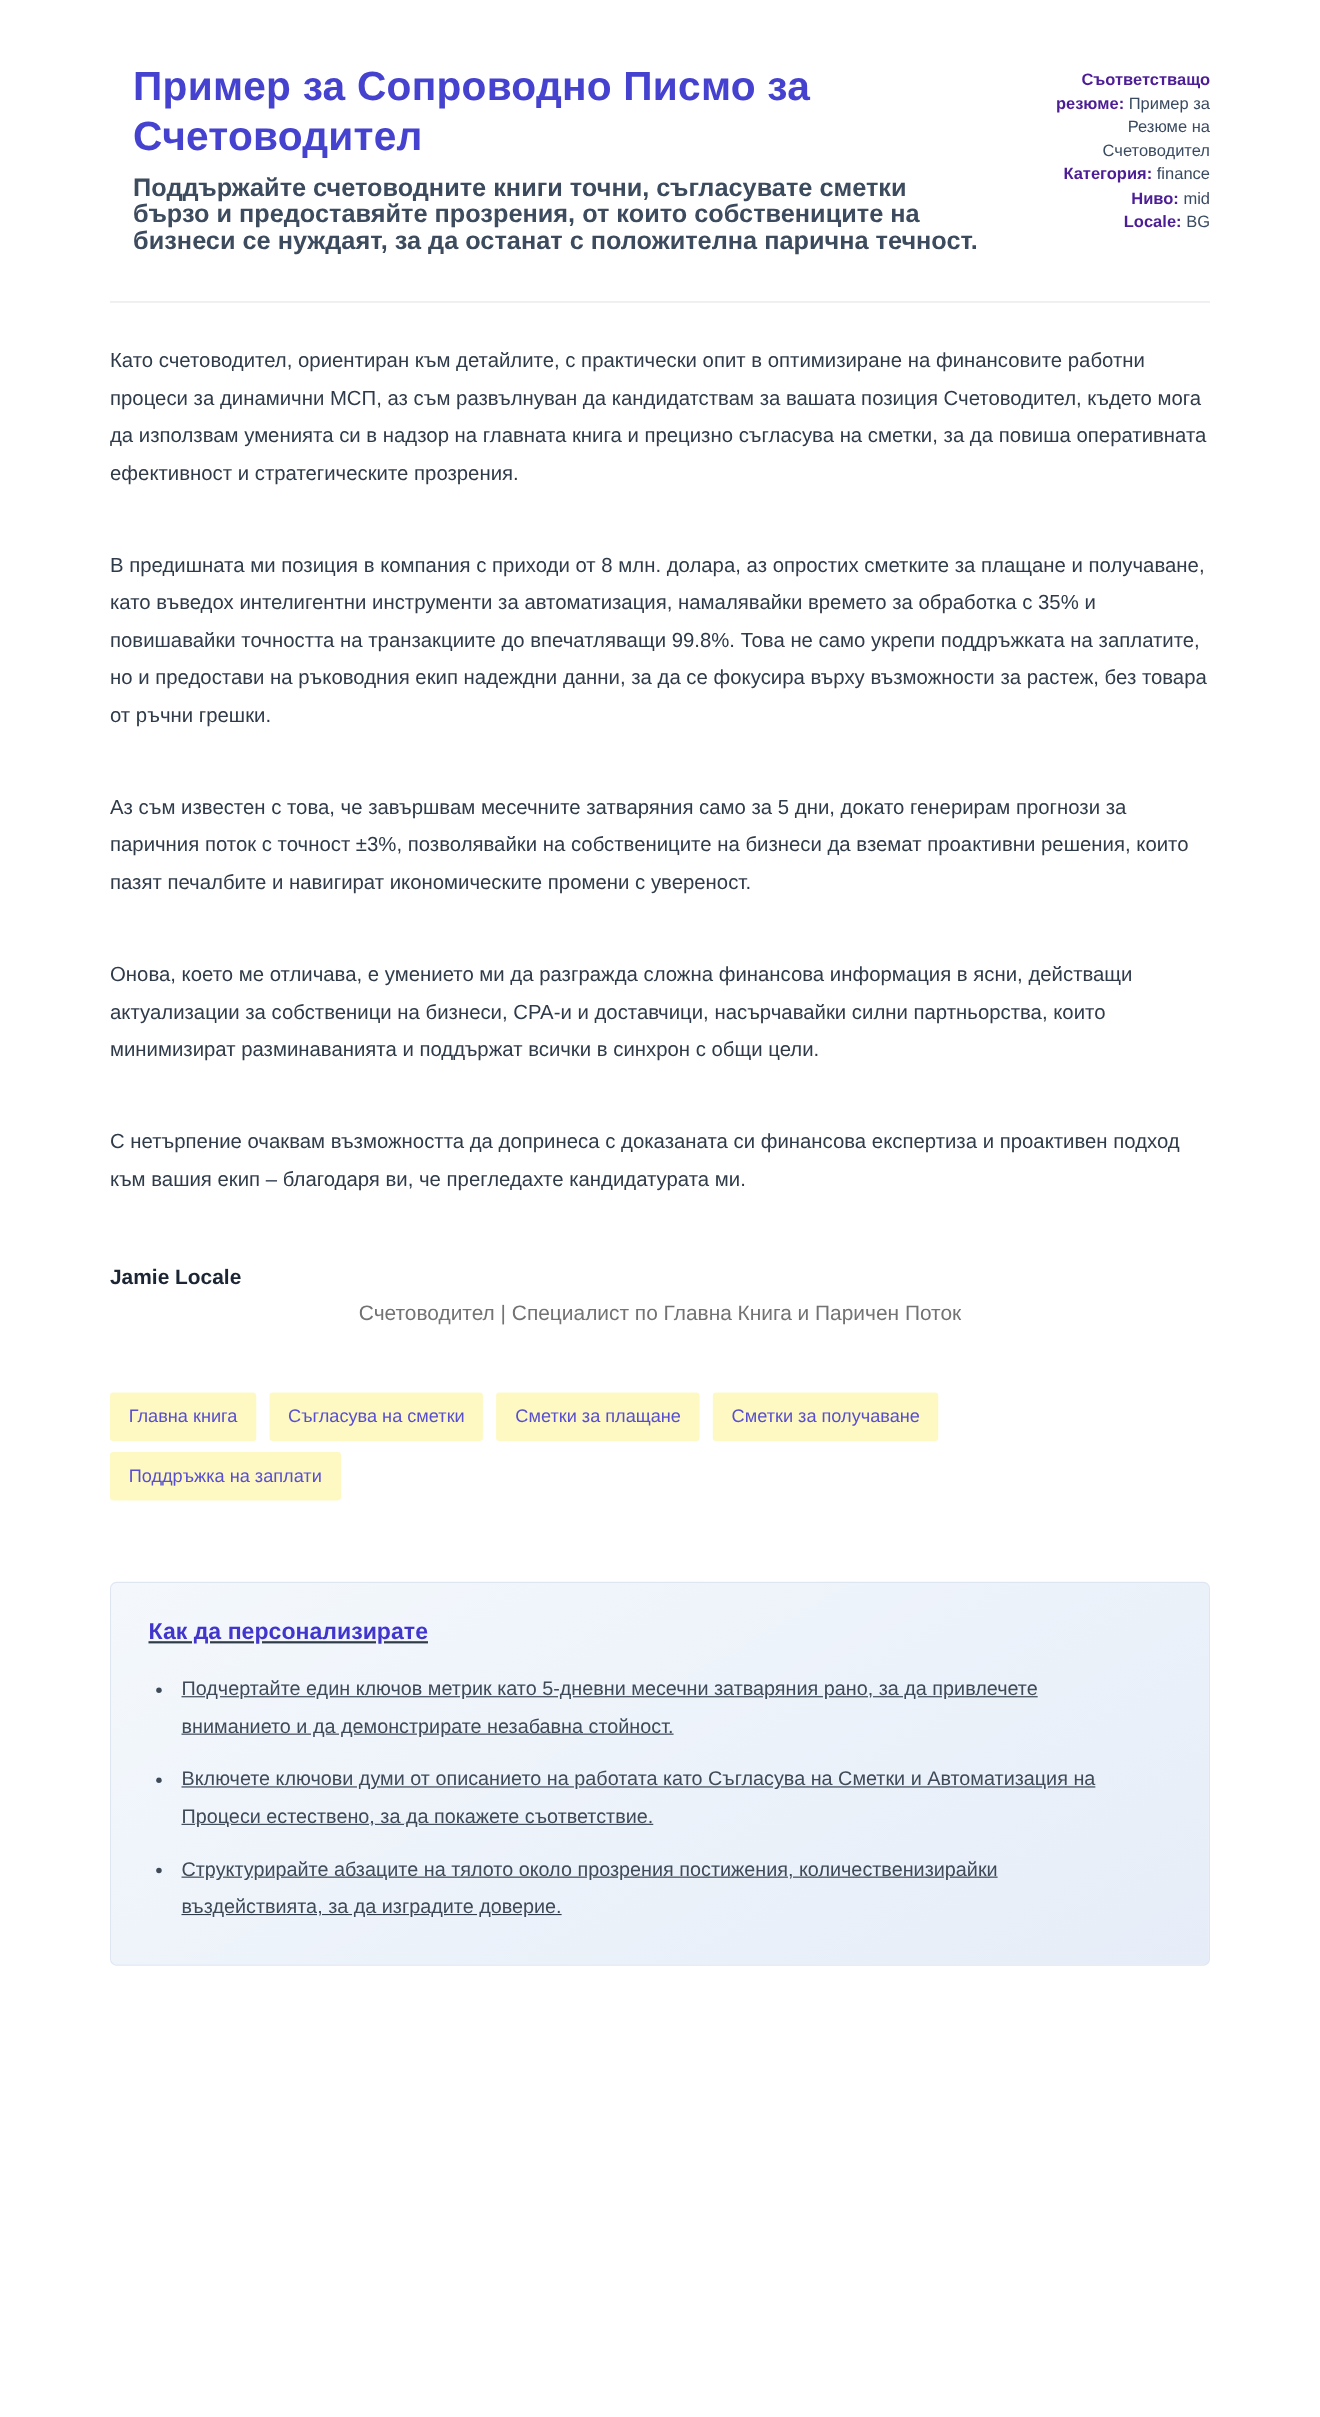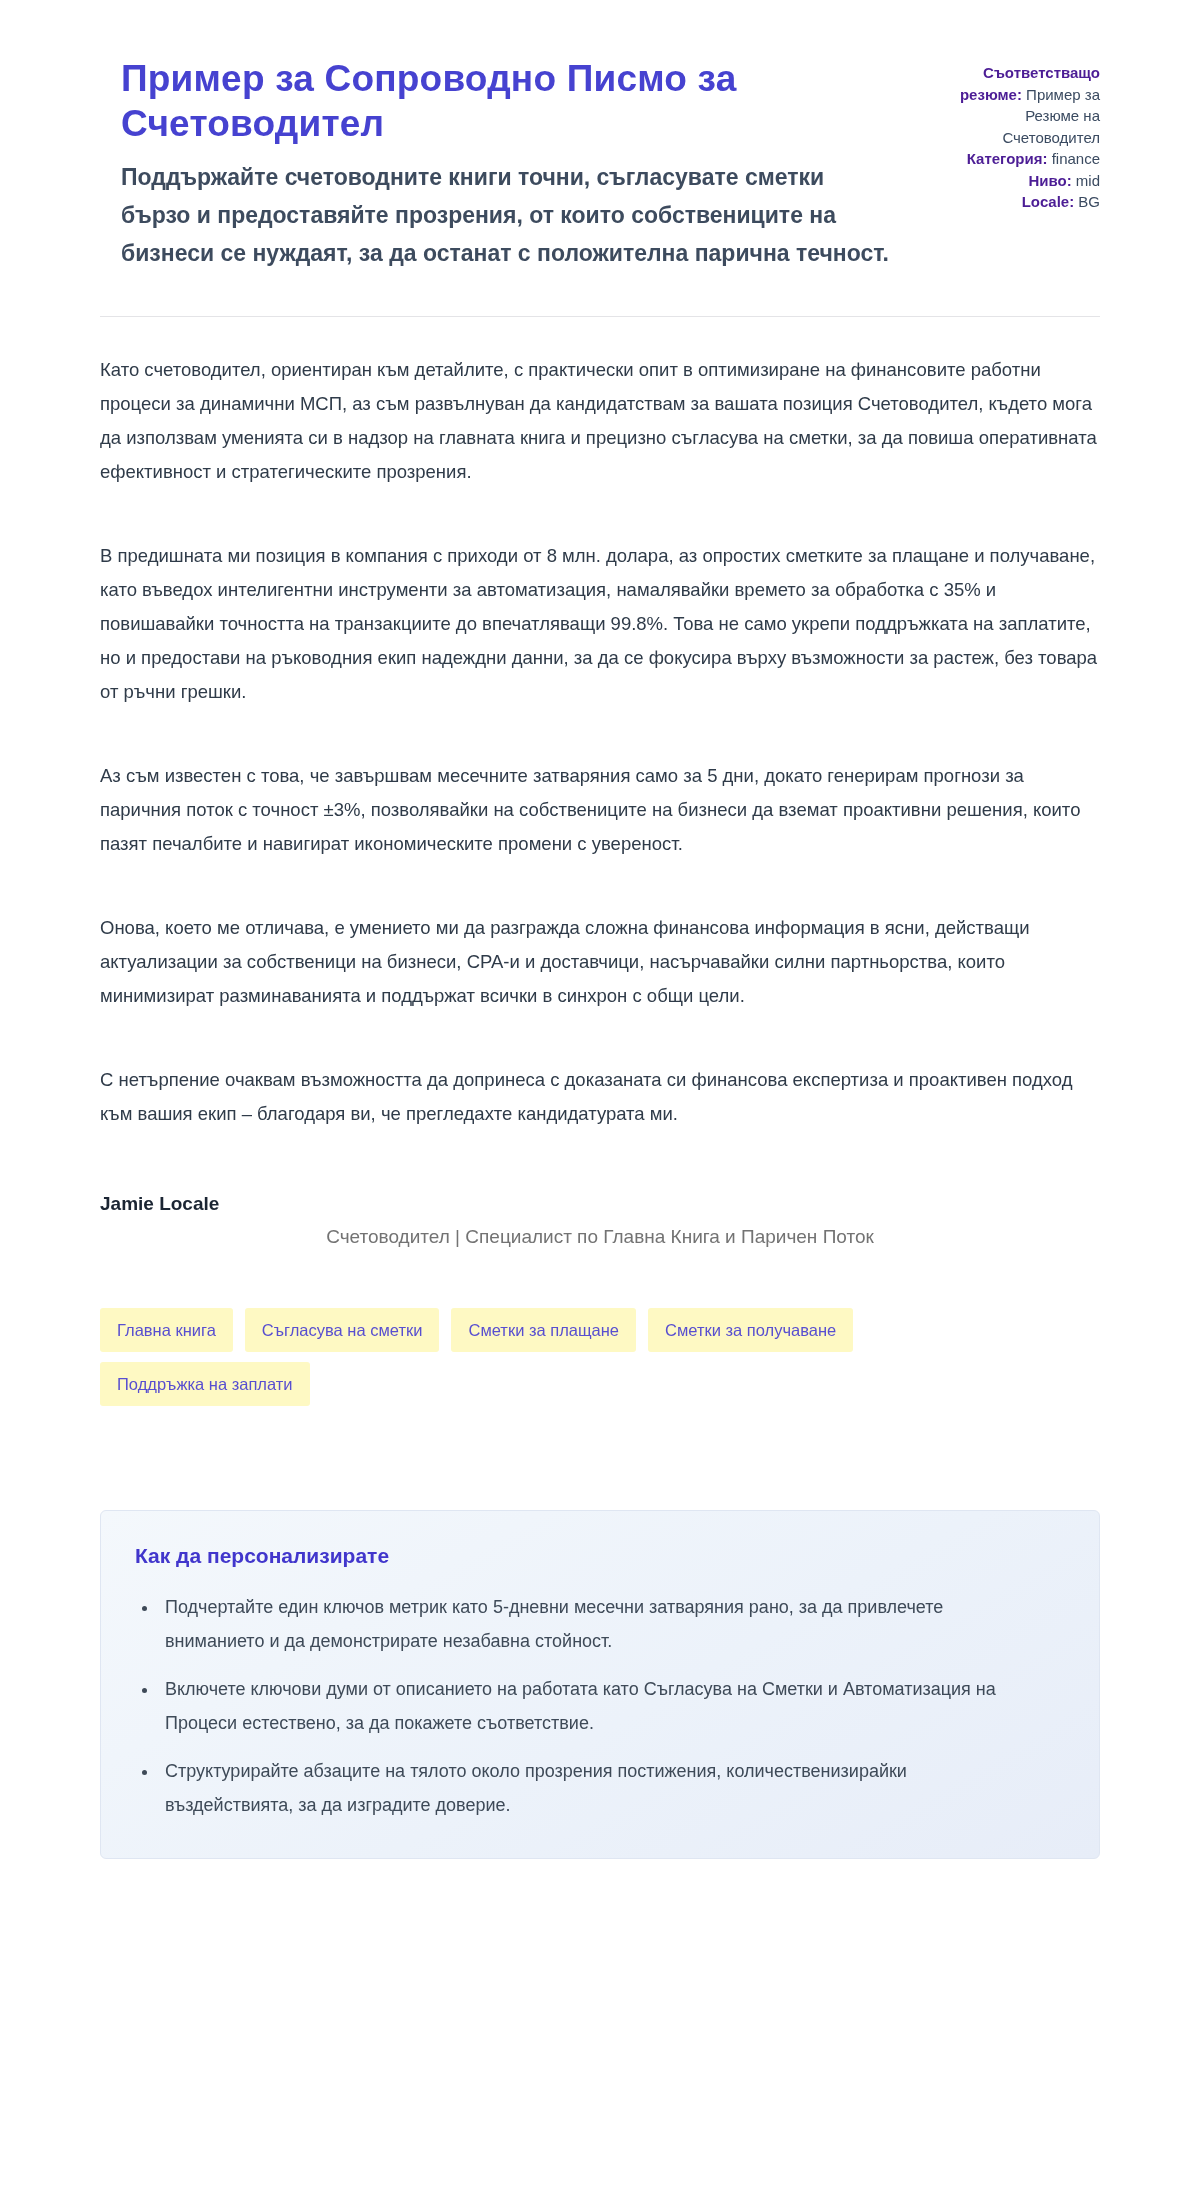--- a/index.html
+++ b/index.html
@@ -23,21 +23,21 @@
   .page-title {
     font-size: 37px;
     line-height: 1.22;
     font-weight: bold;
     color: #4642d0;
     letter-spacing: 0.2px;
   }
   .page-subtitle {
     margin-top: 12px;
     font-size: 23px;
-    line-height: 38px;
+    line-height: 24px;
     font-weight: bold;
     color: #3d4b5e;
     max-width: 775px;
   }
   .meta {
     flex: 0 0 auto;
     width: 165px;
     margin-top: 6px;
     text-align: right;
     font-size: 15px;
@@ -96,25 +96,26 @@
     color: #584fd0;
     font-size: 16.5px;
     line-height: 22px;
     padding: 11px 17px;
     border-radius: 3px;
     white-space: nowrap;
   }
 
   
   .tips {
-    margin-top: 104px;
+    margin-top: 74px;
     border: 1px solid #dfe6f2;
     border-radius: 6px;
     background: linear-gradient(150deg, #f4f8fc 0%, #ecf2fa 55%, #e7edf8 100%);
     padding: 33px 60px 36px 34px;
+    text-decoration: underline;
   }
   .tips-title {
     font-size: 21px;
     font-weight: bold;
     color: #4136cc;
   }
   .tips ul {
     margin-top: 22px;
     padding-left: 24px;
     list-style: disc;

